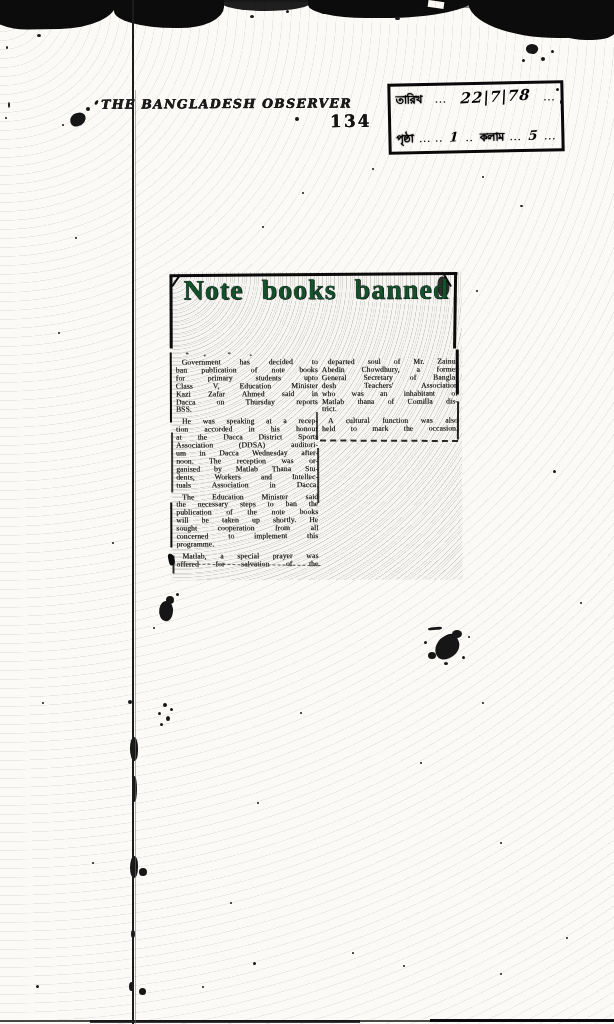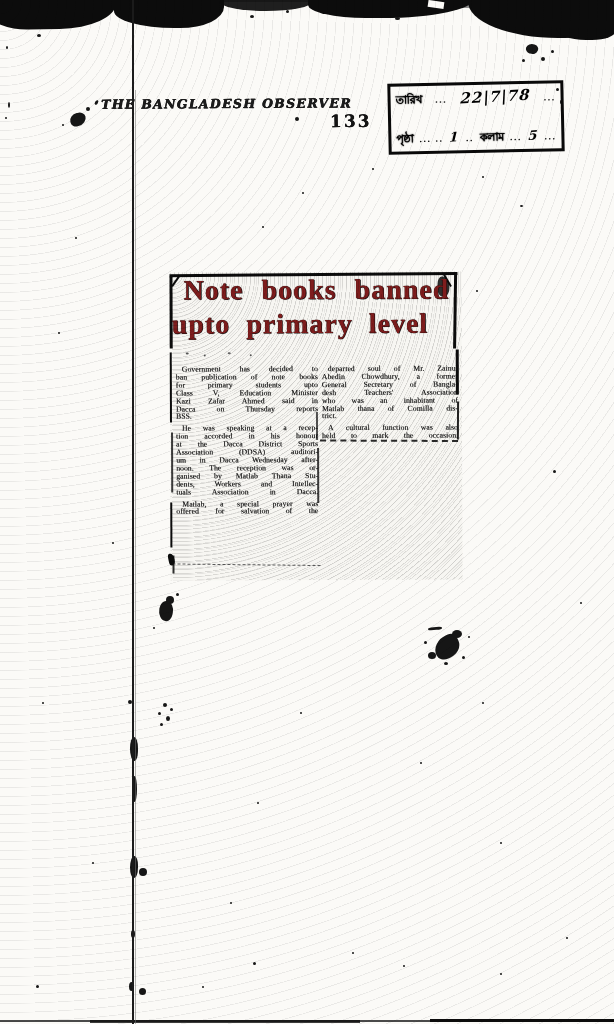--- a/index.html
+++ b/index.html
@@ -32,24 +32,24 @@
   .hand{font-family:"DejaVu Serif",serif;font-style:italic;font-weight:700;font-size:15px;
         transform:skewX(-6deg) rotate(-2deg);letter-spacing:1px;color:#000;}
   .hand.small{font-size:13px;}
   
   .clipping{position:absolute;left:170px;top:272px;width:292px;height:308px;background:#f7f6f2;
         transform:rotate(-.2deg);z-index:3;}
   .clipping::after{content:"";position:absolute;inset:0;pointer-events:none;opacity:.22;
         background:repeating-radial-gradient(circle at 1px 1px, rgba(0,0,0,.55) 0, rgba(0,0,0,.55) .5px, transparent 1px, transparent 4px),
                    repeating-radial-gradient(circle at 3px 2px, rgba(0,0,0,.35) 0, rgba(0,0,0,.35) .5px, transparent 1px, transparent 6px);}
   .hl{position:absolute;font-weight:700;font-size:28px;line-height:30px;letter-spacing:1px;
-        white-space:nowrap;color:#7f1d1d;text-shadow:0 0 .8px #000,.6px .4px 0 #222;}
+        white-space:nowrap;color:#14532d;text-shadow:0 0 .8px #000,.6px .4px 0 #222;}
   .hl1{left:14px;top:3px;word-spacing:10px;}
   .hl2{left:2px;top:37px;word-spacing:8px;}
-  .col{position:absolute;top:93px;font-size:7.6px;line-height:7.9px;letter-spacing:.1px;color:#191919;
+  .col{position:absolute;top:86px;font-size:7.6px;line-height:7.9px;letter-spacing:.1px;color:#191919;
         text-shadow:.25px .25px .3px rgba(0,0,0,.65);}
   .colL{left:6px;width:142px;}
   .colR{left:152px;width:136px;}
   .para{margin:0 0 4px 0;white-space:pre-line;text-align:justify;text-align-last:justify;-moz-text-align-last:justify;text-indent:6px;}
   .bottomline{position:absolute;left:0;top:1020px;width:614px;height:2px;background:#4a4a4a;}
 </style>
 </head>
 <body>
 
 <div class="page">
@@ -63,21 +63,21 @@
     <div class="blk" style="left:308px;top:-12px;width:166px;height:30px;border-radius:0 0 55% 35%/0 0 65% 45%;"></div>
     <div class="abs" style="left:428px;top:1px;width:16px;height:7px;background:#fbfaf7;transform:rotate(8deg);"></div>
     <div class="blk" style="left:468px;top:-14px;width:150px;height:52px;border-radius:0 0 35% 60%/0 0 45% 70%;"></div>
     <div class="blk" style="left:556px;top:16px;width:60px;height:24px;border-radius:0 0 40% 50%;"></div>
   </div>
 
   <div class="fold"></div>
   <div class="fold2"></div>
 
   <div class="masthead">THE BANGLADESH OBSERVER</div>
-  <div class="pagenum">133</div>
+  <div class="pagenum">134</div>
 
   <div class="stamp">
     <div class="srow">
       <span class="bn">তারিখ</span>
       <span class="dots">...</span>
       <span class="hand">22|7|78</span>
       <span class="dots">...</span>
     </div>
     <div class="srow">
       <span class="bn">পৃষ্ঠা</span>
@@ -94,21 +94,20 @@
   <div class="clipping">
 
     <div class="blk" style="left:0;top:1px;width:288px;height:3px;transform:rotate(-.25deg);"></div>
     <div class="blk" style="left:0;top:4px;width:2.5px;height:72px;"></div>
     <div class="blk" style="left:284px;top:2px;width:3px;height:75px;transform:rotate(1deg);"></div>
     <div class="blk" style="left:5px;top:3px;width:2px;height:12px;transform:rotate(35deg);"></div>
     <div class="blk" style="left:277px;top:2px;width:2px;height:14px;transform:rotate(-30deg);"></div>
     <div class="blk" style="left:268px;top:5px;width:12px;height:20px;border-radius:40% 60% 50% 45%;opacity:.85;"></div>
 
     <div class="hl hl1">Note books banned</div>
-    <div class="hl hl2">upto primary level</div>
 
     <i class="sp" style="left:16px;top:80px;width:3px;height:2px;background:#555;"></i>
     <i class="sp" style="left:34px;top:82px;width:2px;height:2px;background:#555;"></i>
     <i class="sp" style="left:58px;top:80px;width:3px;height:2px;background:#666;"></i>
     <i class="sp" style="left:80px;top:82px;width:2px;height:2px;background:#555;"></i>
 
     <div class="col colL">
       <p class="para">Government has decided to
 ban publication of note books
 for primary students upto
@@ -118,20 +117,27 @@
 BSS.</p>
       <p class="para">He was speaking at a recep-
 tion accorded in his honour
 at the Dacca District Sports
 Association (DDSA) auditori-
 um in Dacca Wednesday after-
 noon. The reception was or-
 ganised by Matlab Thana Stu-
 dents, Workers and Intellec-
 tuals Association in Dacca.</p>
+      <p class="para">The Education Minister said
+the necessary steps to ban the
+publication of the note books
+will be taken up shortly. He
+sought cooperation from all
+concerned to implement this
+programme.</p>
       <p class="para">Matlab, a special prayer was
 offered for salvation of the</p>
     </div>
     <div class="col colR">
       <p class="para">departed soul of Mr. Zainul
 Abedin Chowdhury, a former
 General Secretary of Bangla-
 desh Teachers' Association
 who was an inhabitant of
 Matlab thana of Comilla dis-

